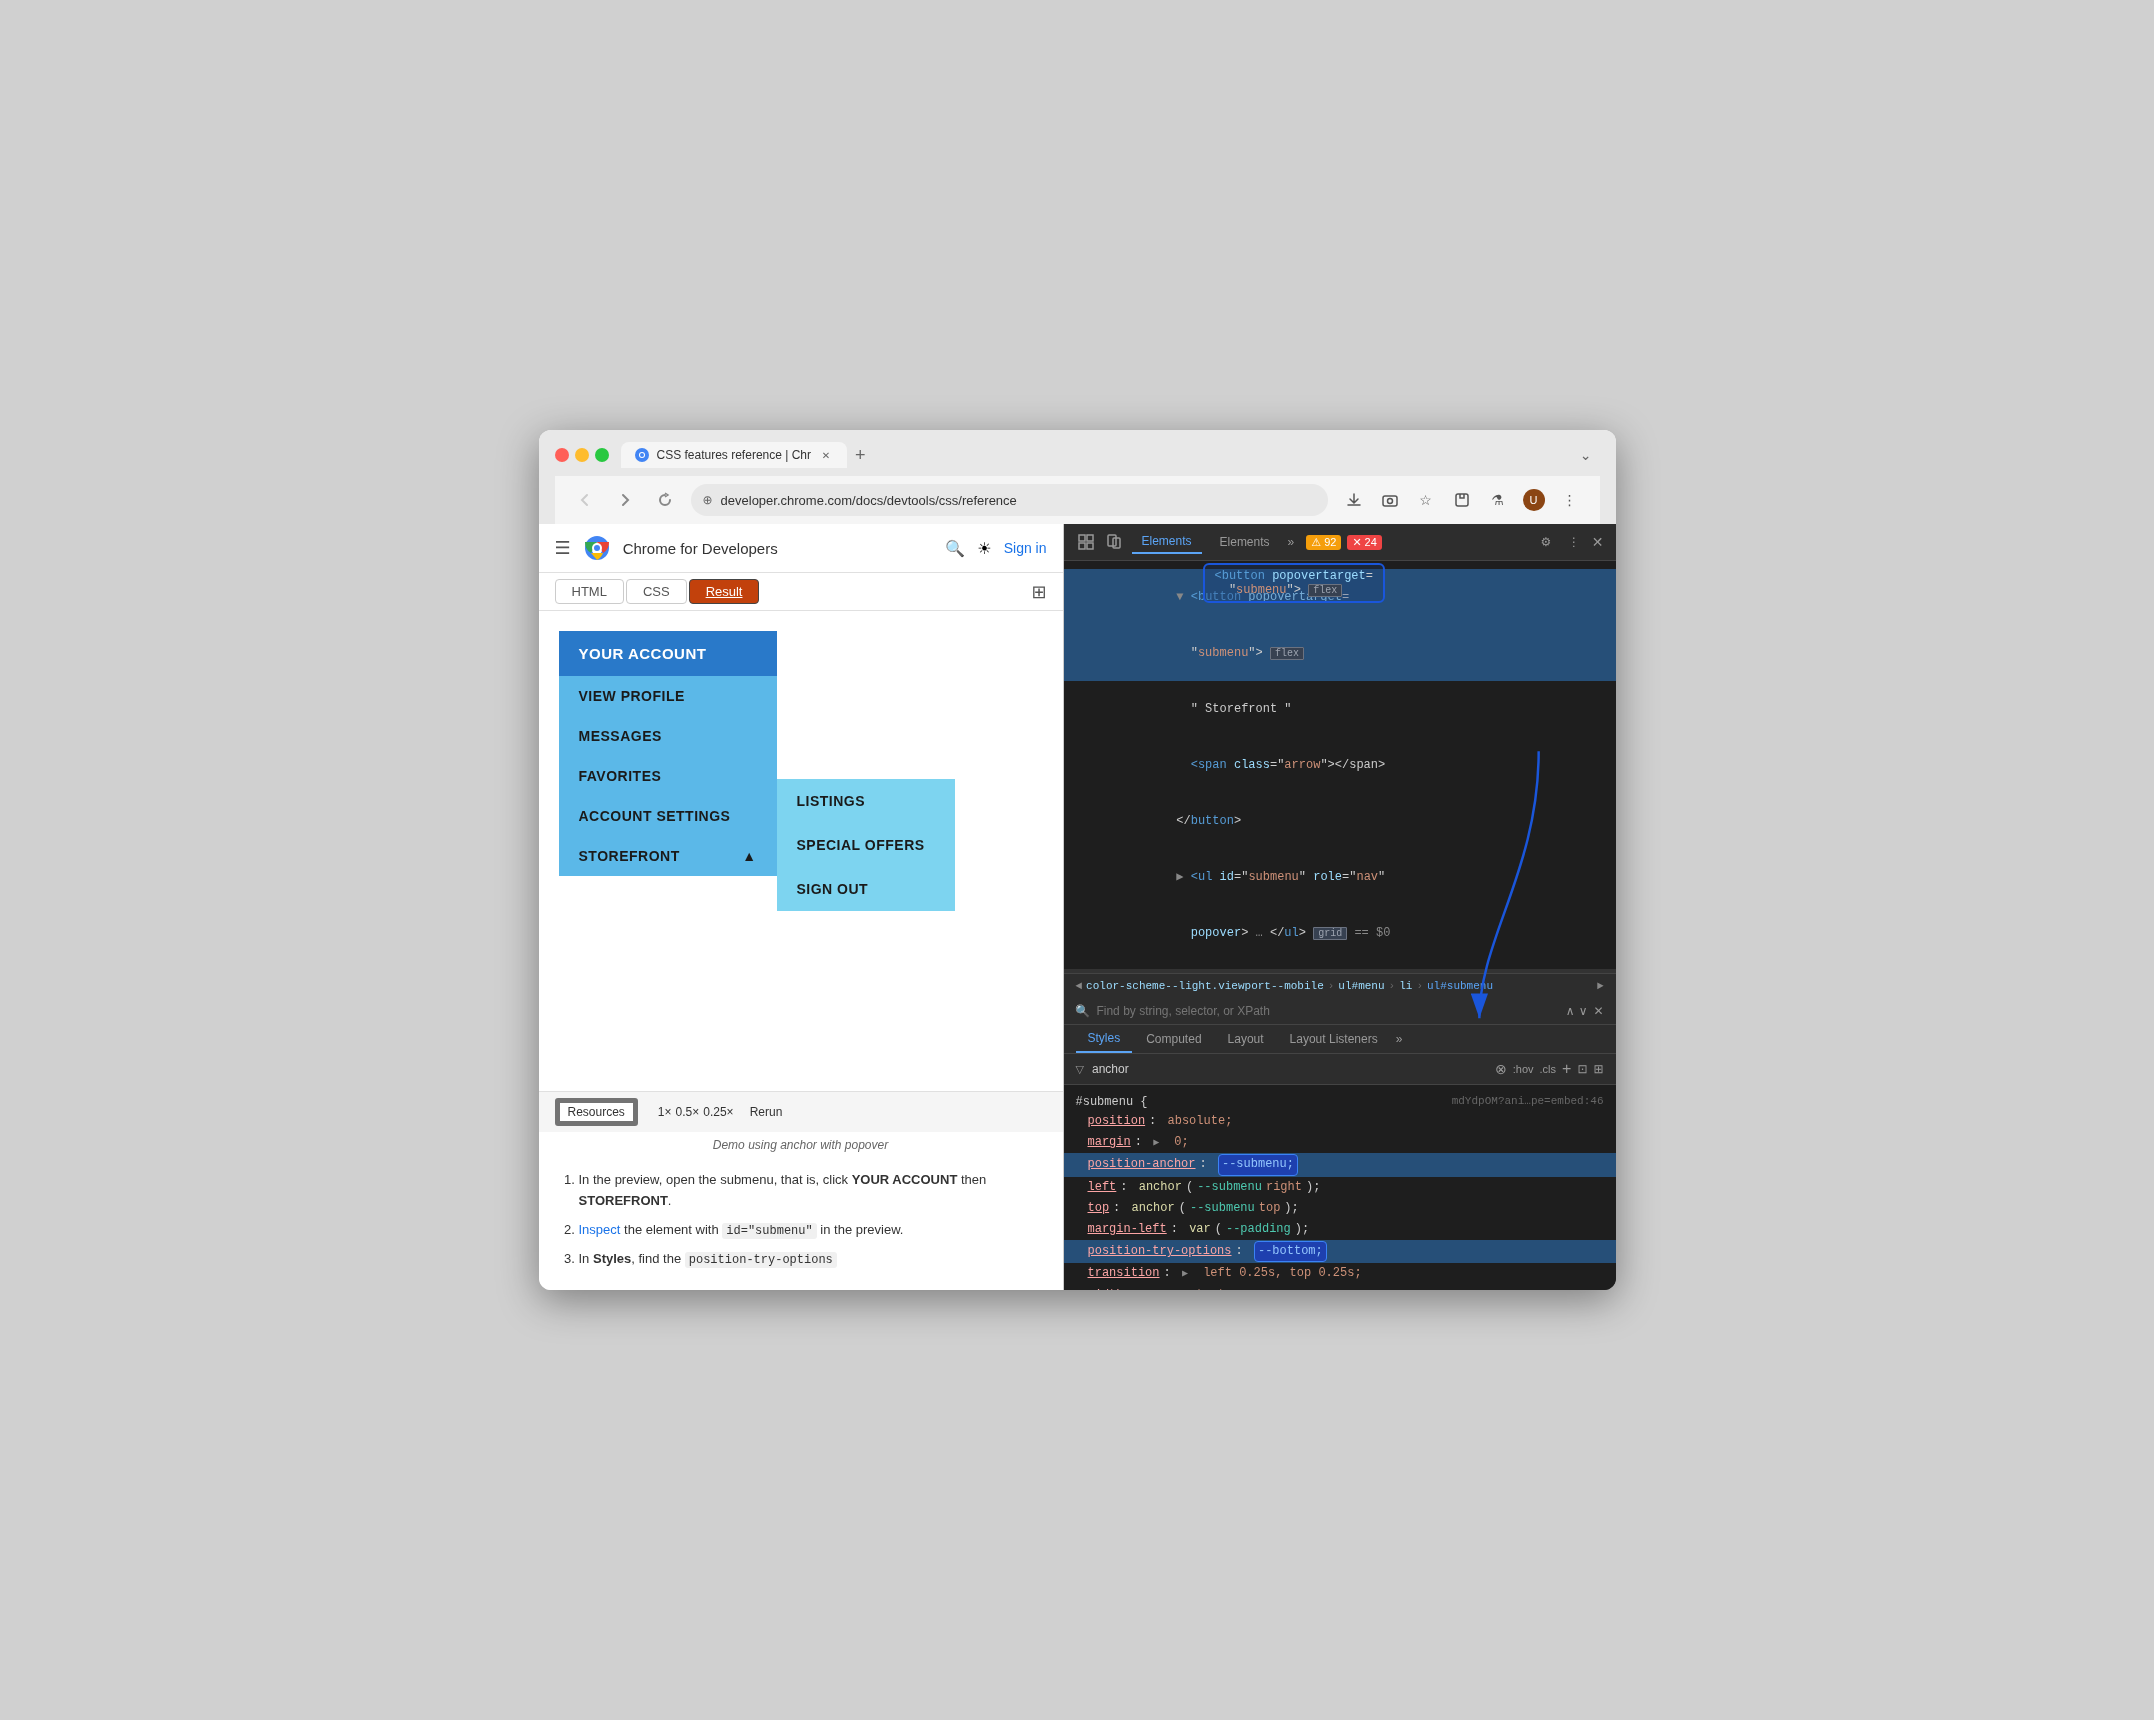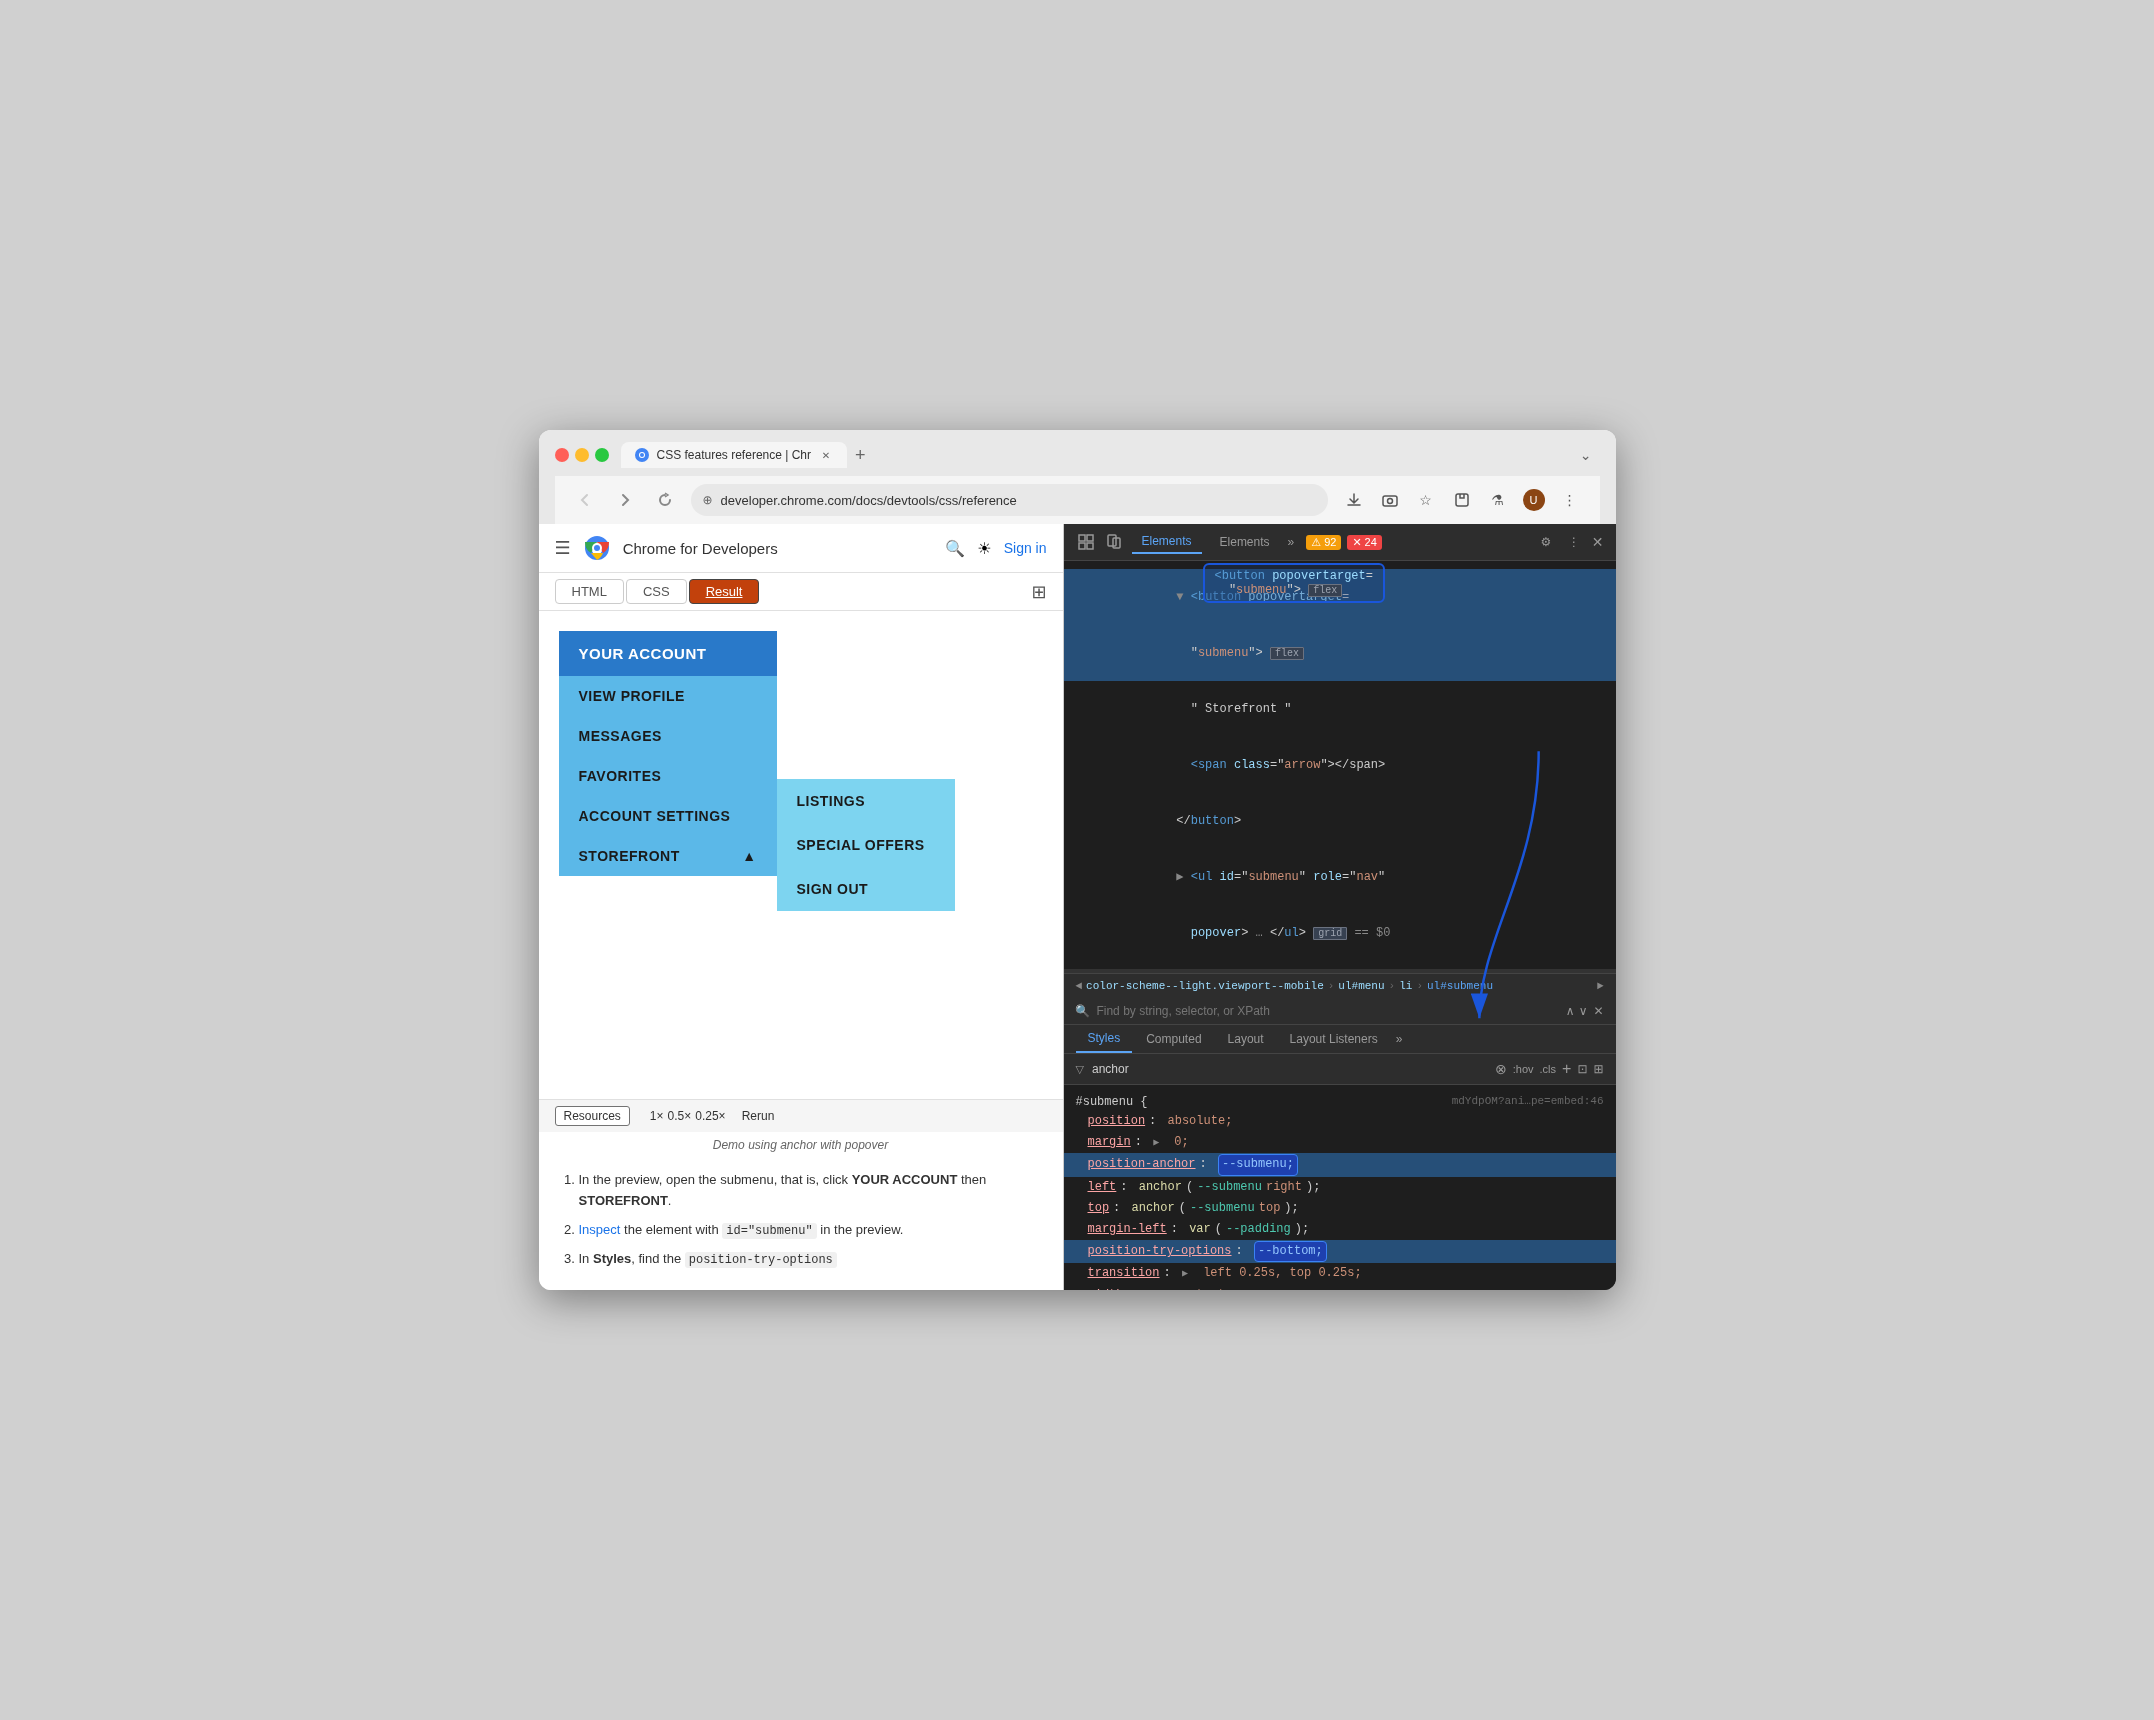--- a/index.html
+++ b/index.html
@@ -263,21 +263,21 @@
       background: #f5f5f5;
       border-top: 1px solid #e0e0e0;
       padding: 6px 16px;
       display: flex;
       align-items: center;
       gap: 8px;
       font-size: 12px;
     }
     .resources-label {
       color: #333;
-      border: 1px solid #737373;
+      border: 5px solid #737373;
       padding: 2px 8px;
       border-radius: 3px;
       background: white;
     }
     .multiplier-btns {
       display: flex;
       gap: 4px;
       margin-left: 12px;
     }
     .mult-btn {

